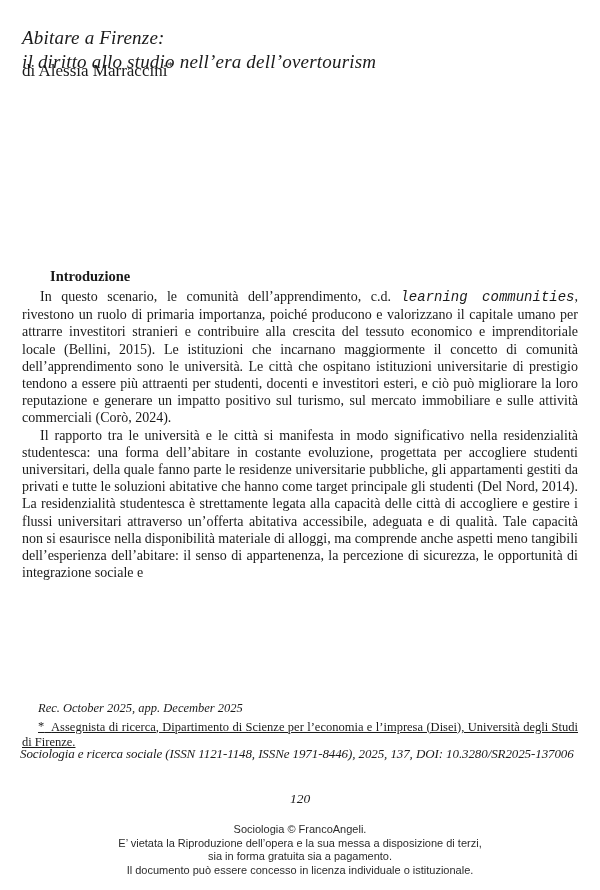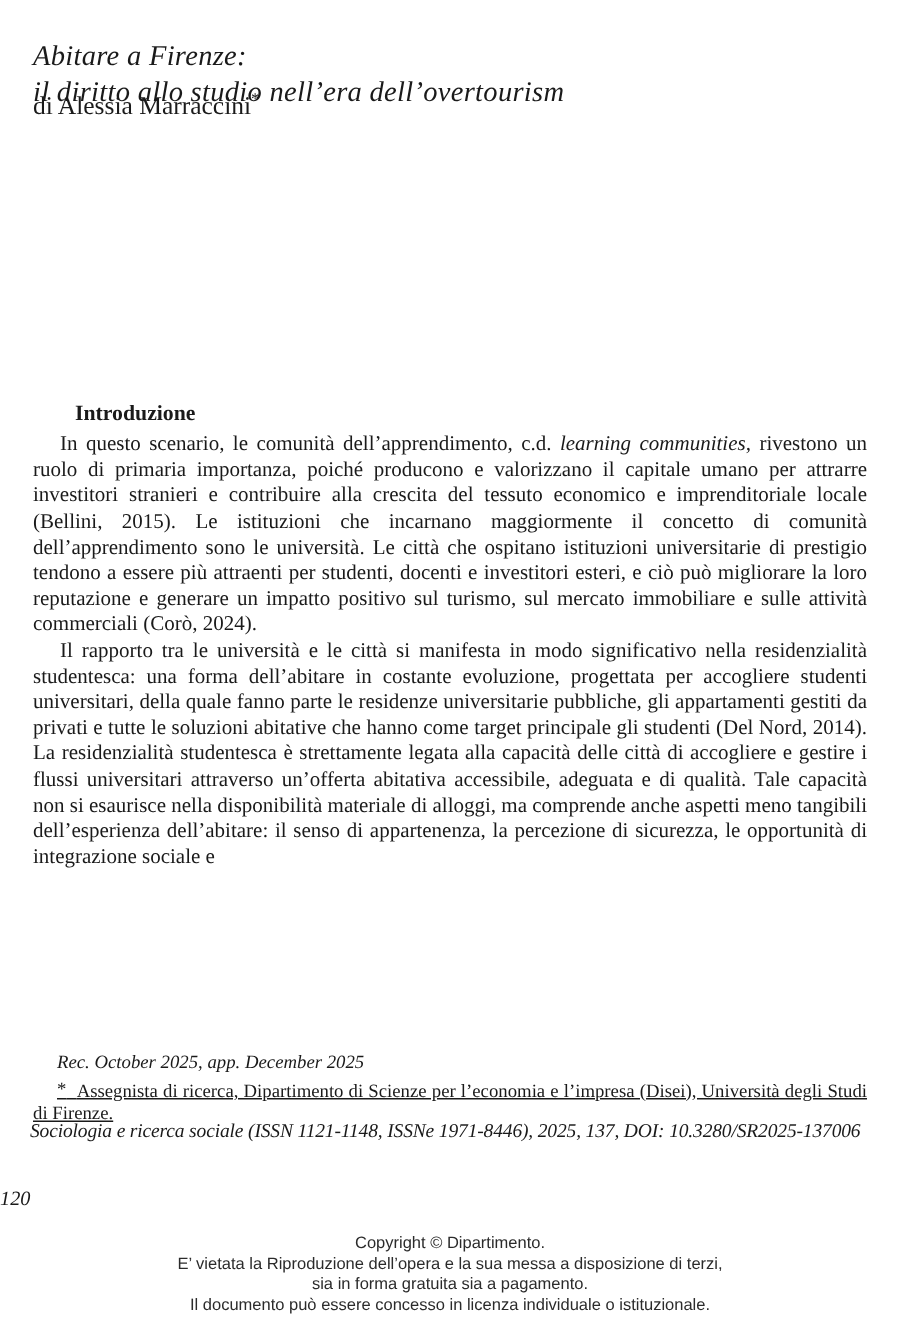--- a/index.html
+++ b/index.html
@@ -26,36 +26,36 @@
   .section-heading {
     position:absolute; left:22px; top:255px;
     font-size:14.5px; font-weight:bold; line-height:18px;margin-left:28px;
   }
   .body-text {
     position:absolute; left:22px; top:288px; width:556px;
     font-size:14px; line-height:17.2px;
     text-align:justify;
   }
   .body-text p { margin:0; text-indent:18px; }
-  .body-text em { font-style:italic; }
+  .body-text em { font-style:italic;font-family:Liberation Mono, monospace; }
   .footnotes {
     position:absolute; left:22px; top:701px; width:556px;
     font-size:12.5px; line-height:15.5px;
   }
   .fn-received { margin:0 0 2px 0; text-indent:16px; font-style:italic; }
   .fn-affiliation { margin:0; text-indent:16px; text-align:justify;text-decoration:underline; }
   .fn-affiliation .fn-star { font-size:12.5px; vertical-align:1px; }
   .journal-line {
     position:absolute; left:20px; top:746px; width:562px;
     font-style:italic; font-size:13px; line-height:15px;
     white-space:nowrap; letter-spacing:-0.1px;
   }
   .page-number {
     position:absolute; left:0; top:791px; width:600px;
-    text-align:left; font-style:italic; font-size:13.5px;
+    text-align:center; font-style:italic; font-size:13.5px;
   }
   .copyright-block {
     position:absolute; left:0; top:823px; width:600px;
     text-align:center;
     font-family:"Liberation Sans", sans-serif;
     font-size:11px; line-height:13.5px;
     color:#2b2b2b;
   }
   .copyright-block div { margin:0; }
 </style>
@@ -81,19 +81,19 @@
   <div class="footnotes">
     <p class="fn-received">Rec. October 2025, app. December 2025</p>
     <p class="fn-affiliation"><span class="fn-star">*</span>&nbsp;&nbsp;<span>Assegnista di ricerca, Dipartimento di Scienze per l’economia e l’impresa (Disei), Università degli Studi di Firenze.</span></p>
   </div>
 
   <div class="journal-line">Sociologia e ricerca sociale (ISSN 1121-1148, ISSNe 1971-8446), 2025, 137, DOI: 10.3280/SR2025-137006</div>
 
   <div class="page-number">120</div>
 
   <div class="copyright-block">
-    <div>Copyright © Dipartimento.</div>
+    <div>Sociologia © FrancoAngeli.</div>
     <div>E’ vietata la Riproduzione dell’opera e la sua messa a disposizione di terzi,</div>
     <div>sia in forma gratuita sia a pagamento.</div>
     <div>Il documento può essere concesso in licenza individuale o istituzionale.</div>
   </div>
 
 </div>
 
 </body></html>

